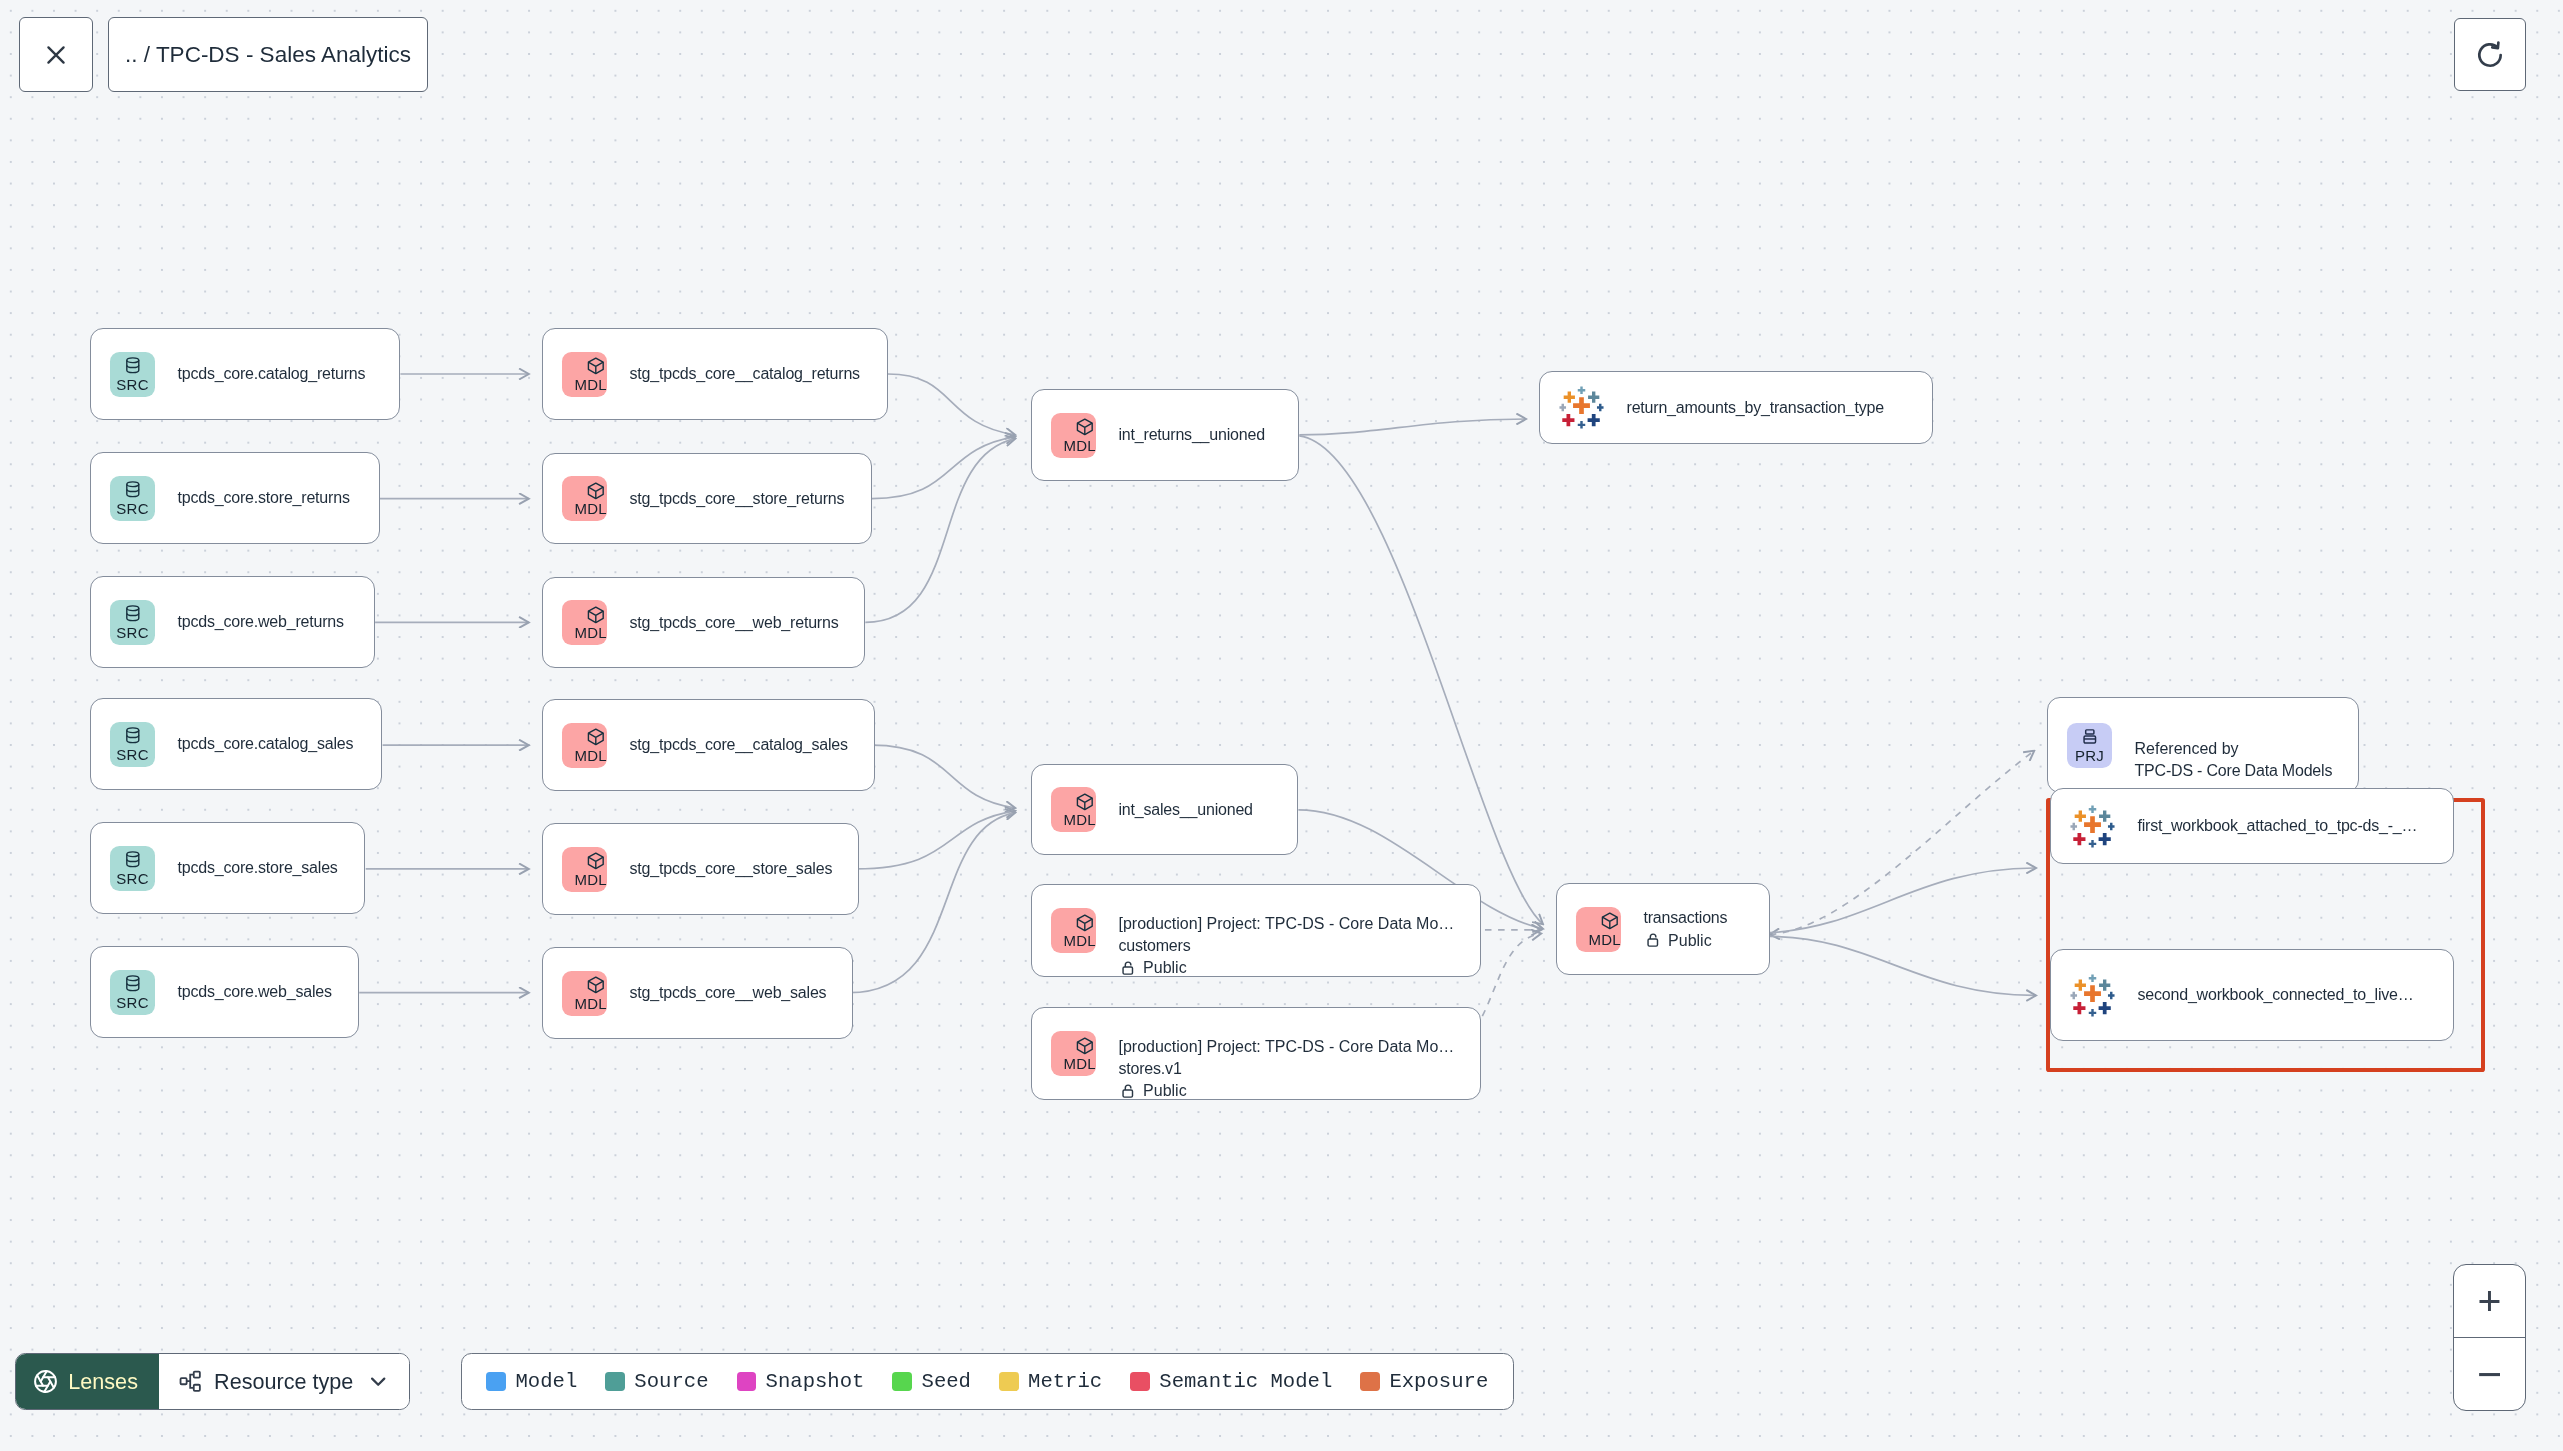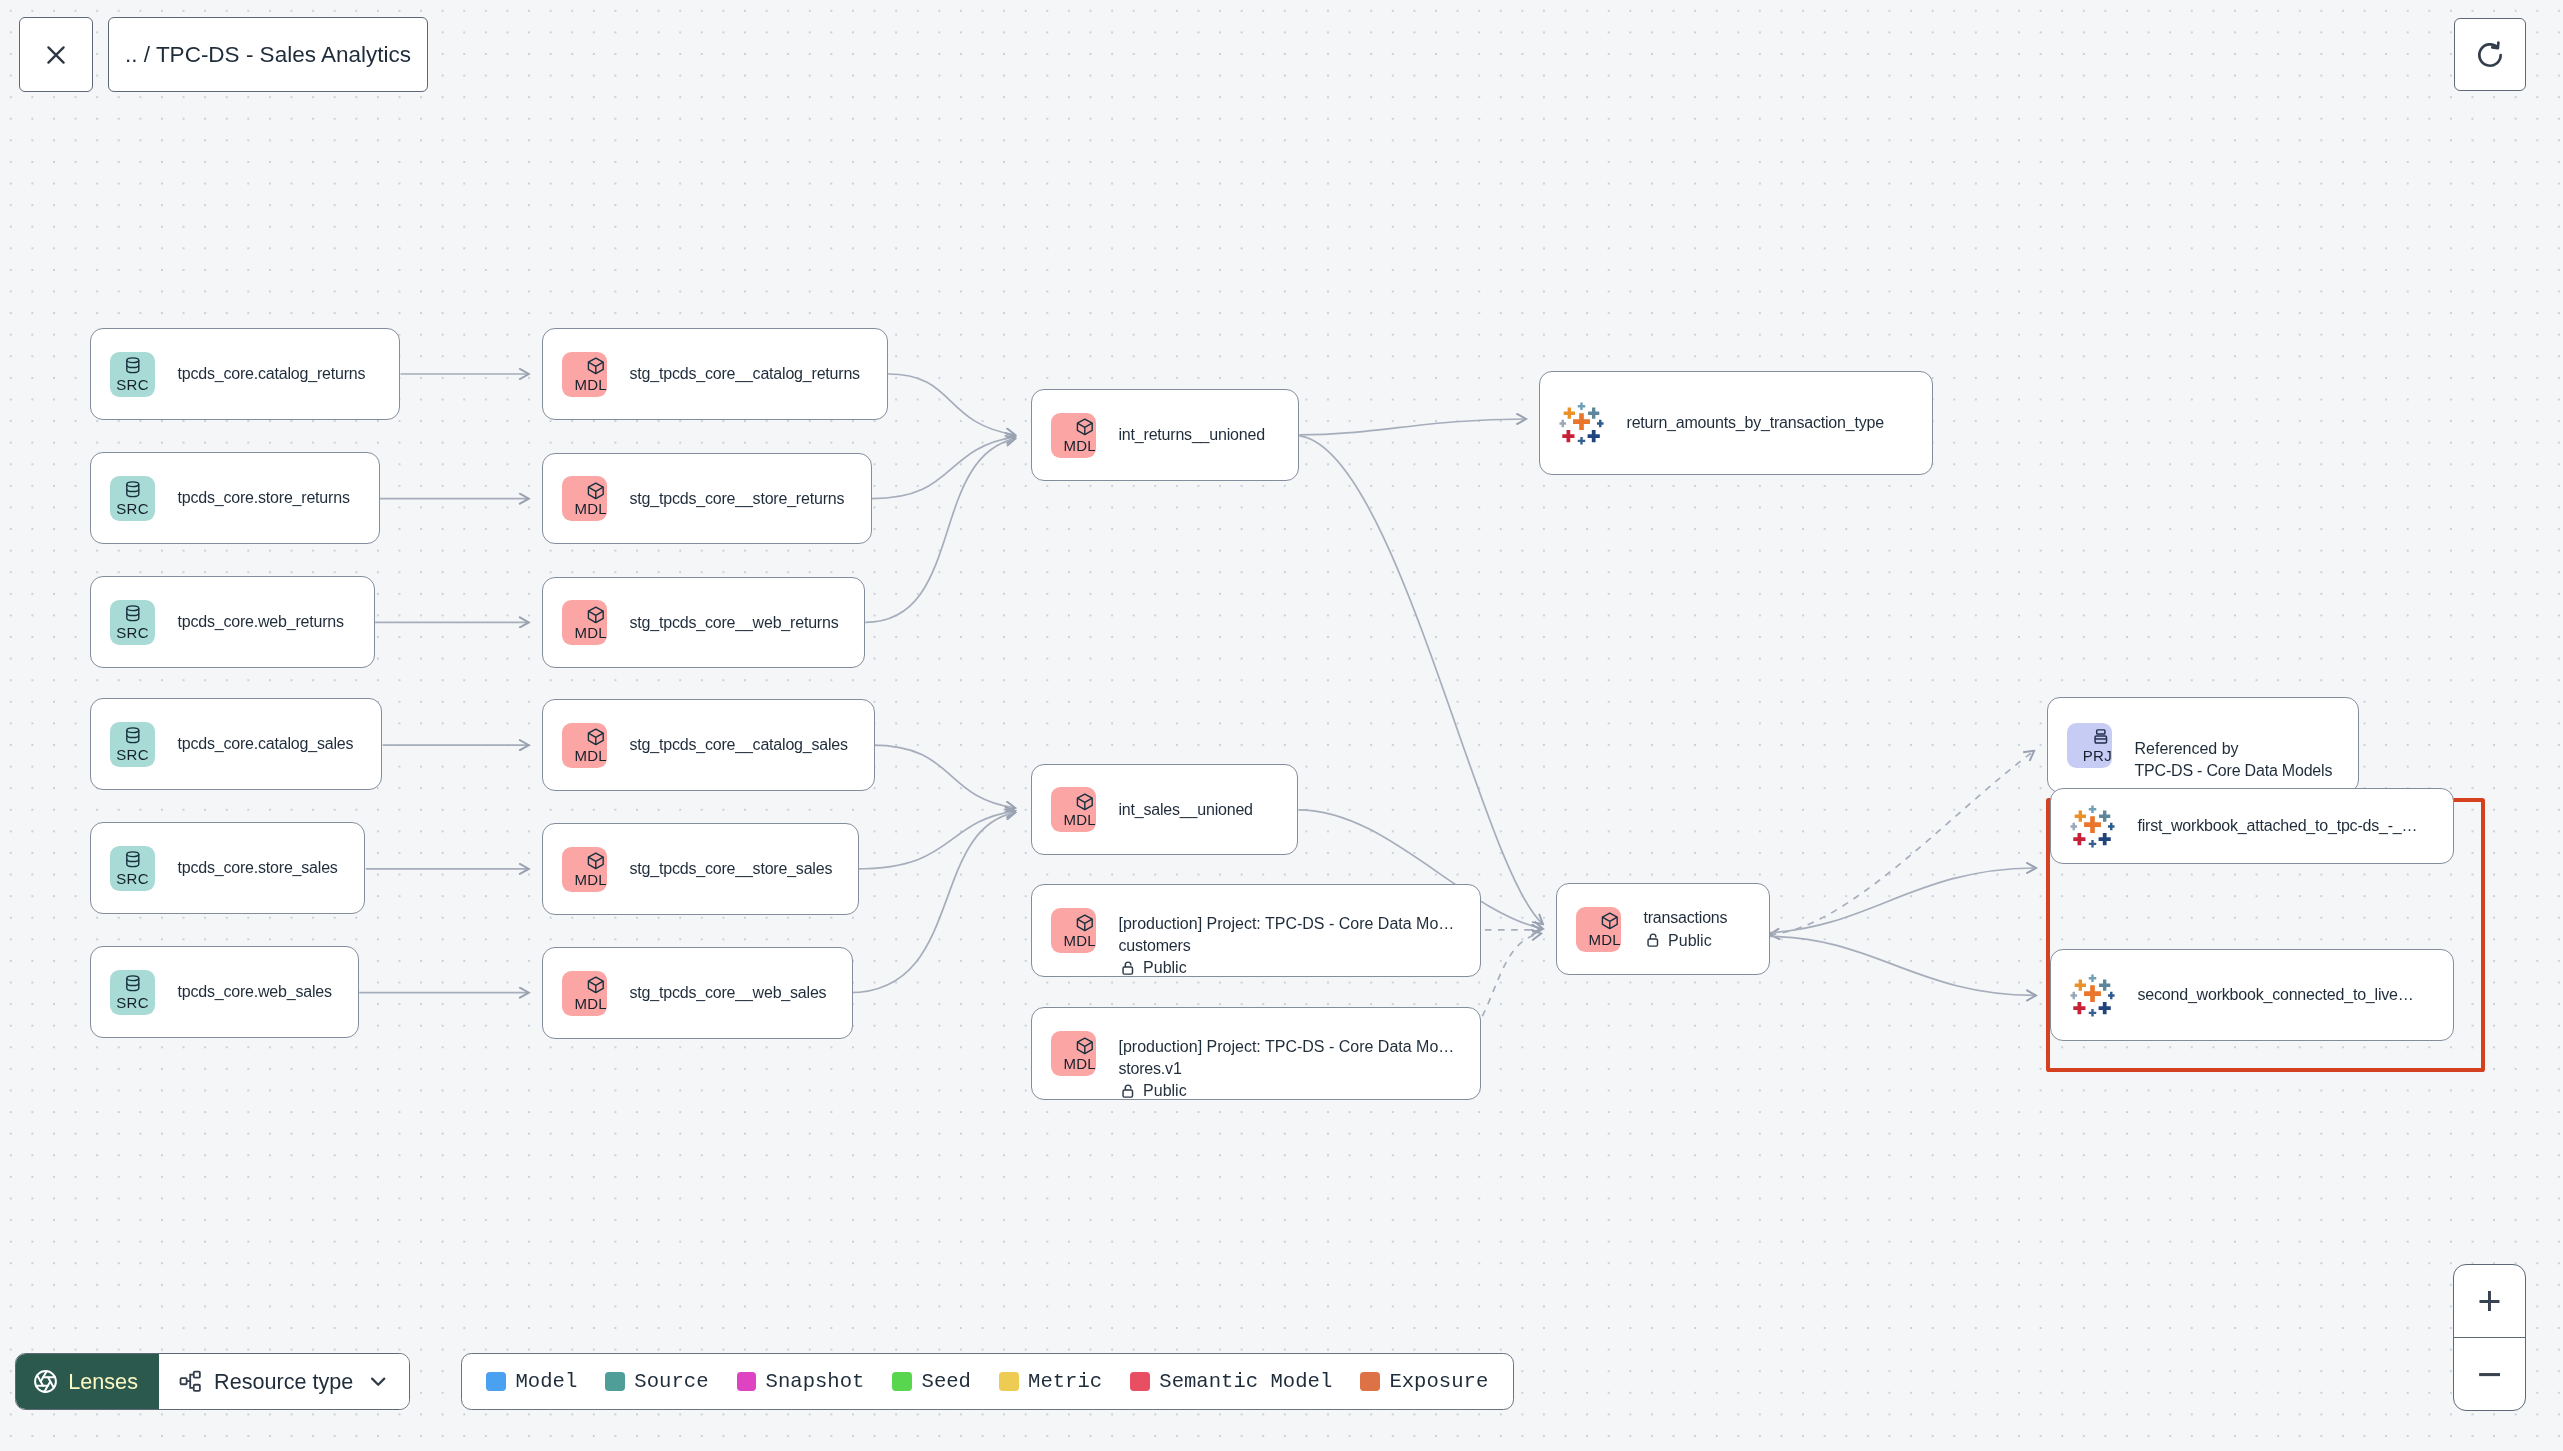--- a/index.html
+++ b/index.html
@@ -29,21 +29,21 @@
   .node{
     position:absolute;z-index:3;background:#fff;border:1.9px solid #848D9C;border-radius:13px;
     box-sizing:border-box;display:flex;align-items:center;gap:22.5px;padding:0 26px 0 19px;
     width:max-content;white-space:nowrap;cursor:pointer;
   }
   .badge{width:45px;height:45px;border-radius:9.4px;flex:none;display:flex;flex-direction:column;align-items:center;justify-content:center;gap:0.9px;}
   .badge svg{width:21.6px;height:19.7px;}
   .btxt{font-size:15px;line-height:1;color:#14212C;letter-spacing:0.3px;}
   .kind-source .badge{background:#A9DBD6;}
   .kind-model  .badge{background:#fca5a5;align-items:flex-end;}
-  .kind-project .badge{background:#C7CCF5;align-items:flex-end;}
+  .kind-project .badge{background:#C7CCF5;}
   .ticon{width:45px;height:45px;flex:none;}
   .ticon svg{width:45px;height:45px;}
   .textcol{display:flex;flex-direction:column;gap:2.8px;}
   .nlabel{font-size:16px;letter-spacing:-0.2px;line-height:1.25;}
   .nsuper{font-size:16px;line-height:1.2;margin-top:30px;}
   .nvis{display:flex;align-items:center;gap:6.6px;font-size:16px;line-height:1.2;color:#26323F;}
   .nvis svg{width:18px;height:18px;}
   
   #lens-control{position:absolute;left:15px;top:1353px;height:57px;z-index:4;display:flex;border:1.9px solid #5E6876;border-radius:10.3px;overflow:hidden;box-sizing:border-box;background:#fff;}
   #lenses-btn{background:#2B594E;color:#fef9c3;display:flex;align-items:center;gap:10.3px;padding:0 20.6px 0 17px;font-size:21.6px;cursor:pointer;}
@@ -406,21 +406,21 @@
           <span>
             <svg viewBox="0 0 20 20" fill="none" stroke="#2A3744" stroke-width="1.6">
               <rect x="4.5" y="8.8" width="10.5" height="8" rx="1.5"></rect>
               <path d="M7 8.8 V6.6 a3.1 3.1 0 0 1 6.2 0 v0.7"></path>
             </svg>
           </span>
           <span>Public</span>
         </span>
       </span>
     </div>
-    <div class="node kind-exposure" style="left: 1539px; top: 371px; min-width: 394px; height: 104px;">
+    <div class="node kind-exposure" style="left: 1539px; top: 371px; min-width: 394px; height: 73px;">
       <span class="ticon">
         <svg viewBox="0 0 48 48" fill="none">
           <g stroke="#E8762D" stroke-width="5">
             <path d="M24 13 V31 M15 22 H33"></path>
           </g>
           <g stroke="#EB9129" stroke-width="3.6">
             <path d="M11 7 V19 M5 13 H17"></path>
           </g>
           <g stroke="#5C879B" stroke-width="3.6">
             <path d="M37 7 V19 M31 13 H43"></path>

